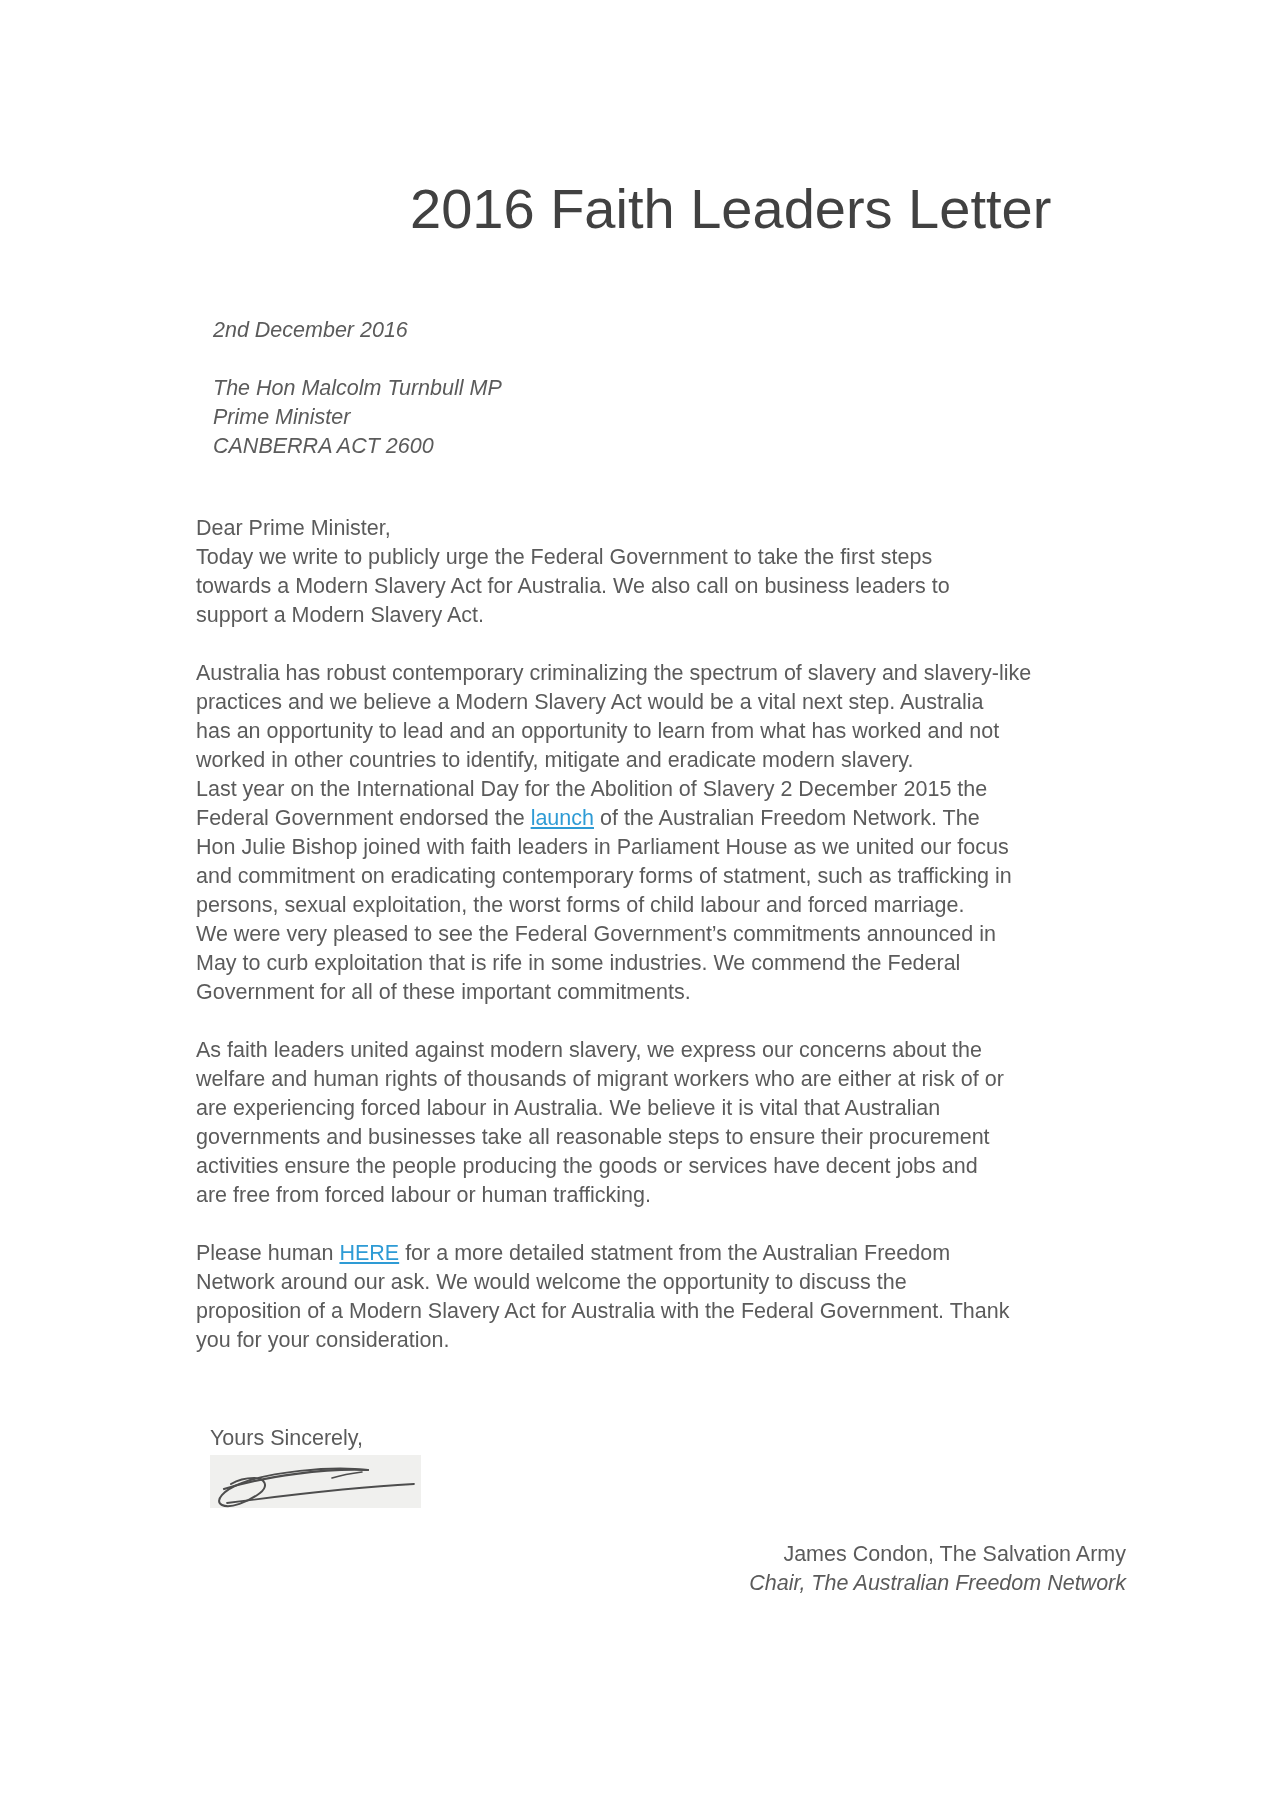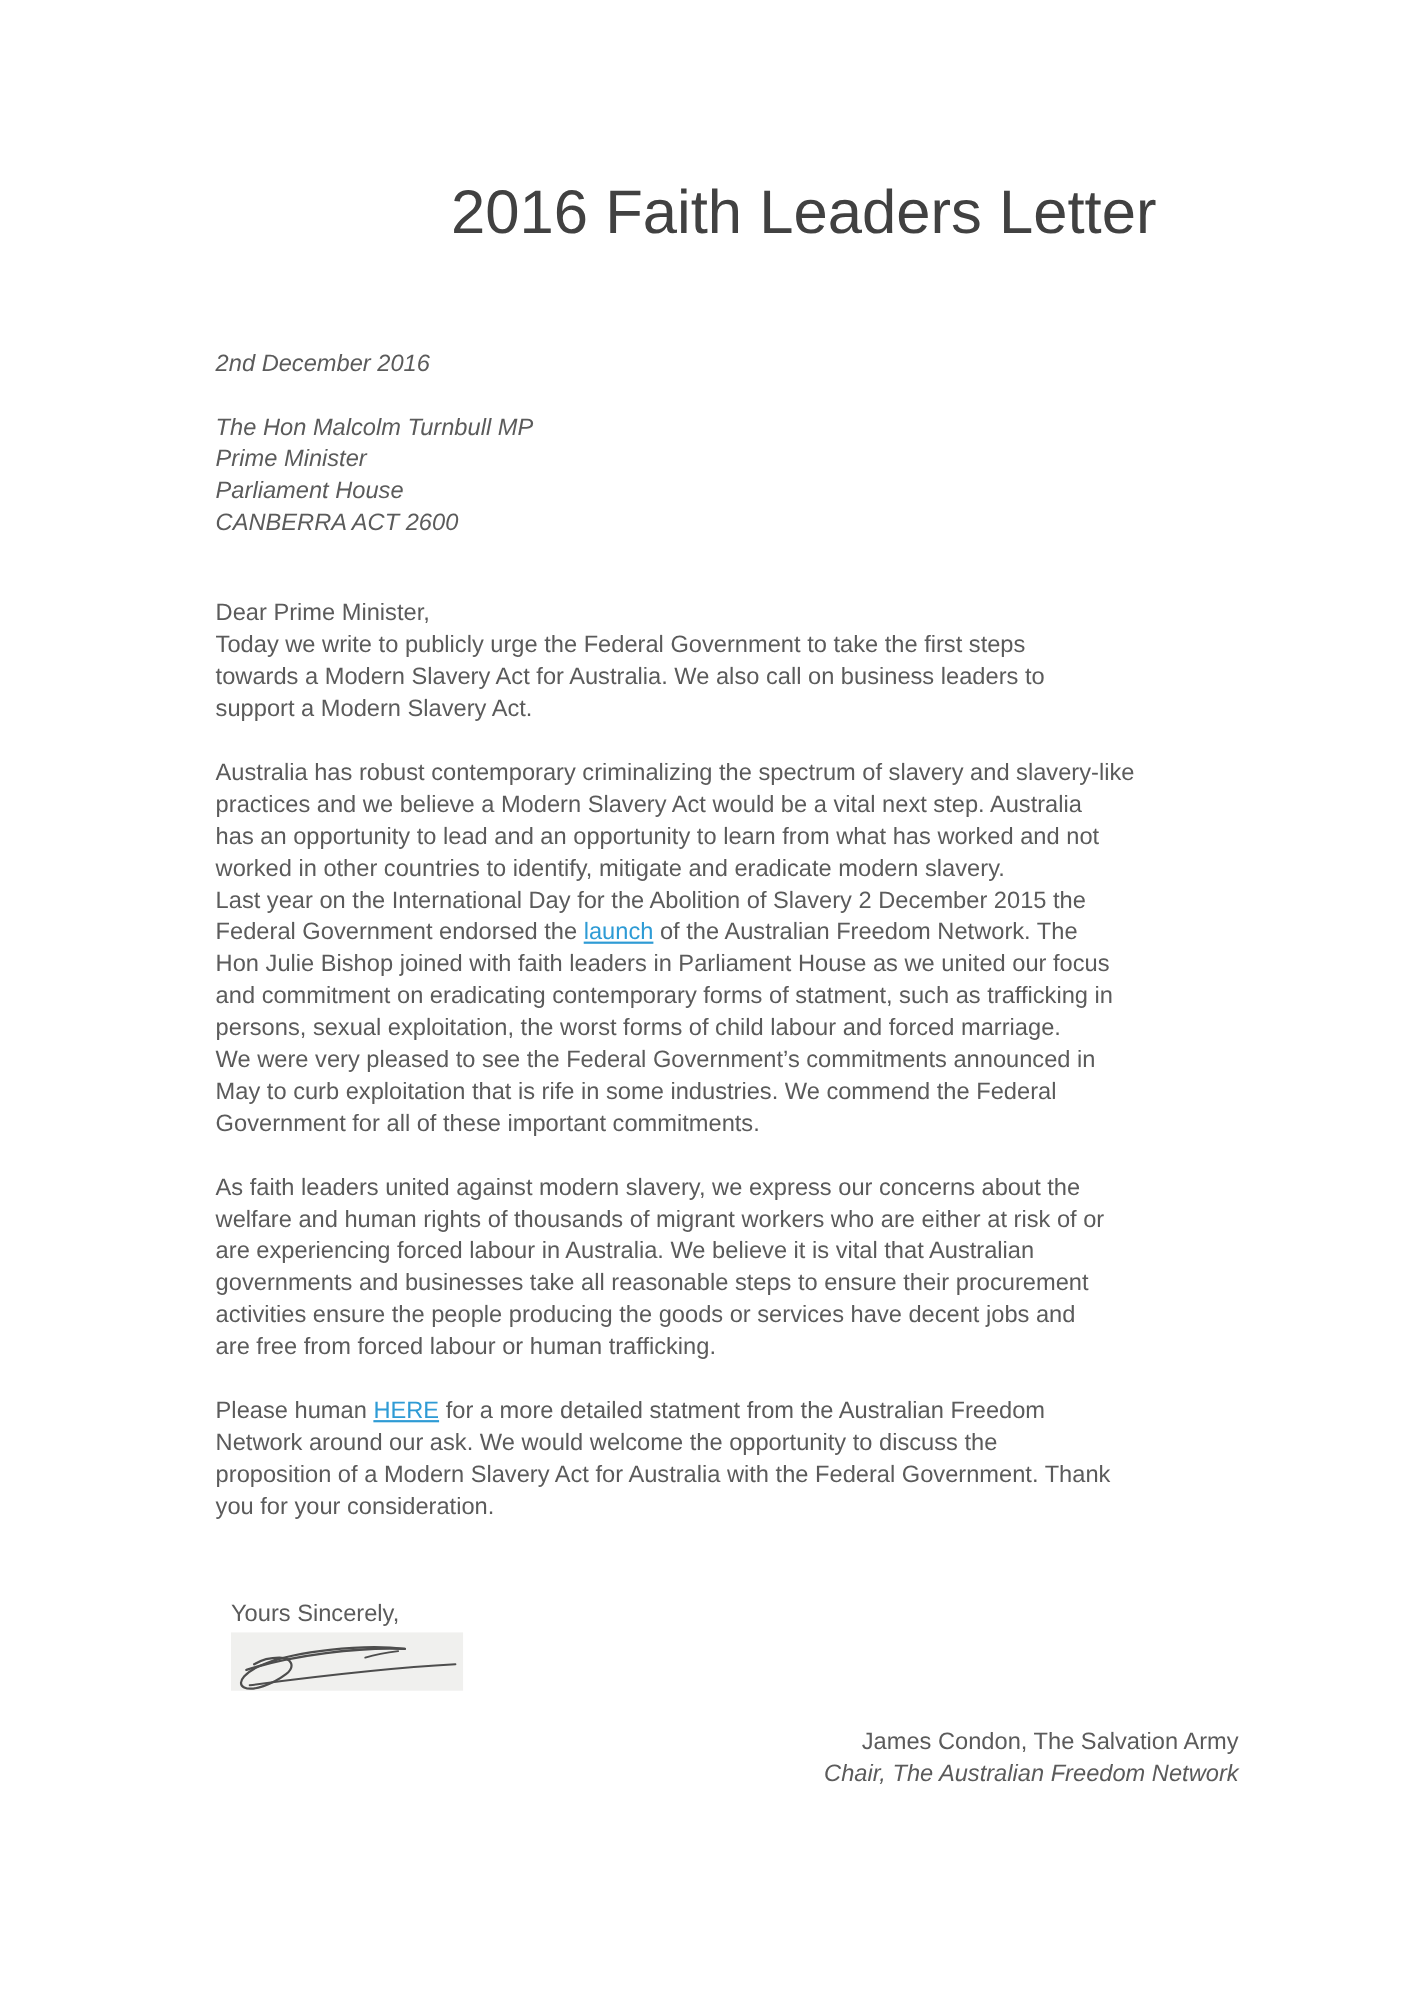--- a/index.html
+++ b/index.html
@@ -9,38 +9,38 @@
   }
   body {
     width: 1280px;
     height: 1811px;
     position: relative;
     font-family: "Liberation Sans", "DejaVu Sans", sans-serif;
     overflow: hidden;
   }
   .page-title {
     position: absolute;
-    top: 160px;
+    top: 176px;
     left: 410px;
     font-size: 56px;
     font-weight: 400;
     color: #414141;
     letter-spacing: 0px;
     white-space: nowrap;
   }
   .content {
     position: absolute;
     left: 196px;
     top: 316px;
     width: 930px;
     font-size: 21.5px;
     line-height: 29px;
     color: #5b5b5b;
   }
-  .italic { font-style: italic; }
+  .italic { font-style: italic; margin-left: 17px; }
   .date-line { margin-bottom: 29px; }
   .address-block { margin-bottom: 53px; }
   .para { margin-bottom: 29px; }
   .line { white-space: nowrap; }
   a.link {
     color: #2e9bd5;
     text-decoration: underline;
     cursor: pointer;
   }
   .closing-block { margin-top: 69px; margin-left: 14px; }
@@ -57,21 +57,20 @@
 
 <div class="page-title">2016 Faith Leaders Letter</div>
 
 <div class="content">
 
   <div class="date-line italic">2nd December 2016</div>
 
   <div class="address-block italic">
     <div class="line">The Hon Malcolm Turnbull MP</div>
     <div class="line">Prime Minister</div>
-    <div class="line">Parliament House</div>
     <div class="line">CANBERRA ACT 2600</div>
   </div>
 
   <div id="letter-body">
       <div class="para">
         <div class="line"><span>Dear Prime Minister,</span></div>
         <div class="line"><span>Today we write to publicly urge the Federal Government to take the first steps</span></div>
         <div class="line"><span>towards a Modern Slavery Act for Australia. We also call on business leaders to</span></div>
         <div class="line"><span>support a Modern Slavery Act.</span></div>
       </div>

